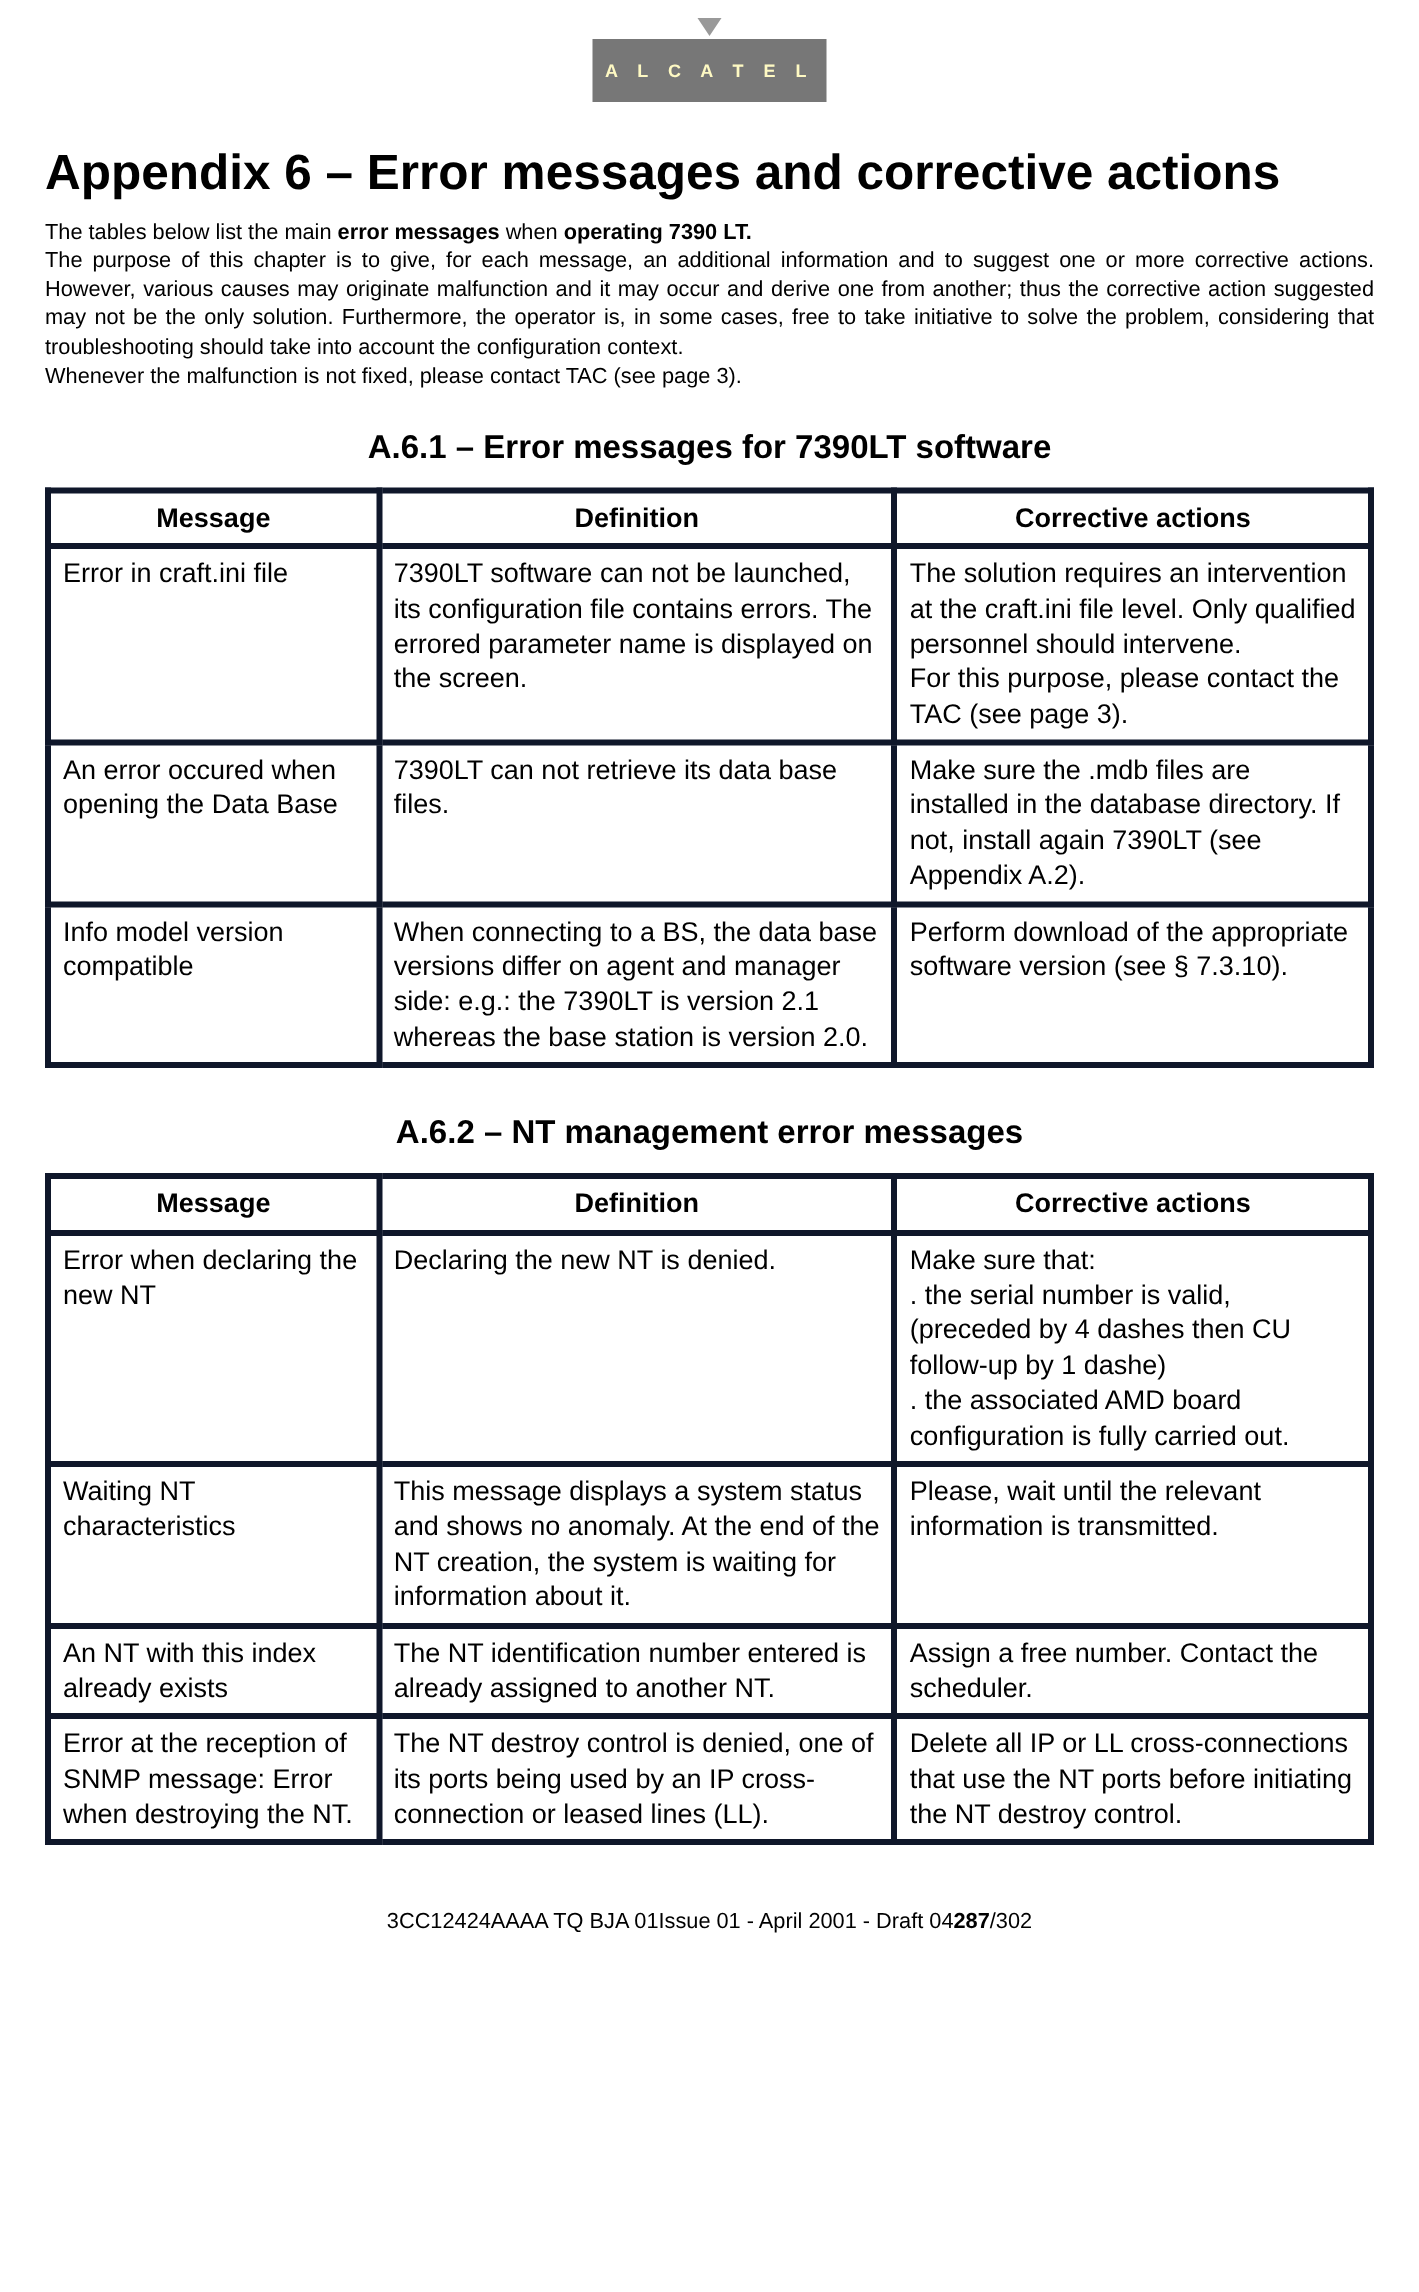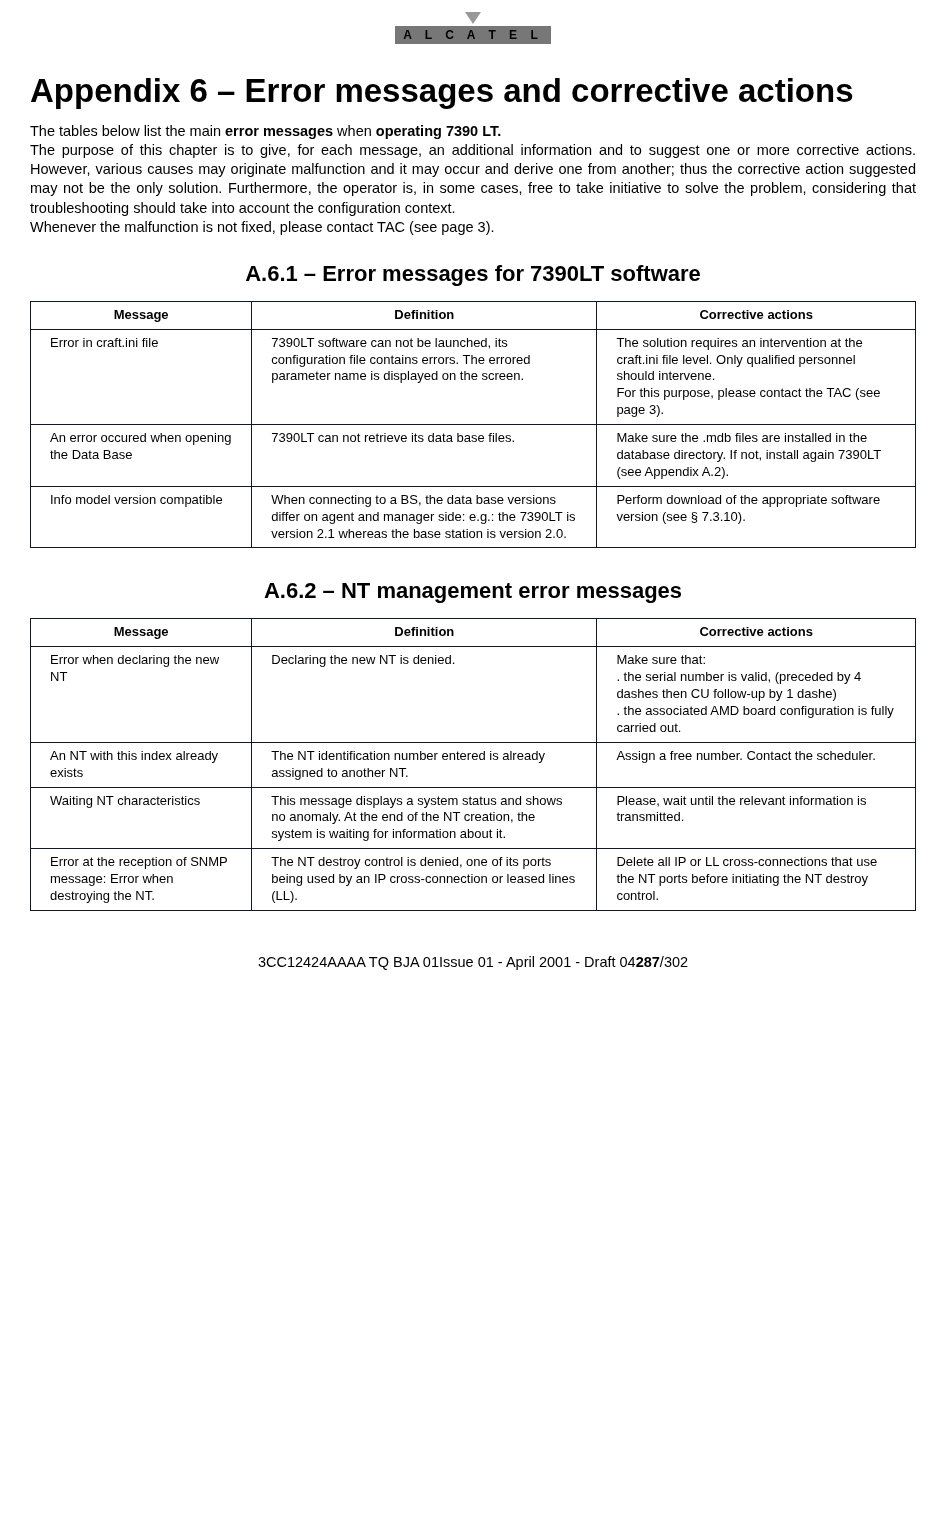--- a/index.html
+++ b/index.html
@@ -26,22 +26,22 @@
     .logo-triangle {
       width: 0;
       height: 0;
       border-left: 8px solid transparent;
       border-right: 8px solid transparent;
       border-top: 12px solid #999;
       margin: 0 auto 2px auto;
     }
     .logo-text {
       background: #777;
-      color: #000000;
-      padding: 2px 8px;
+      color: #fef9c3;
+      padding: 14px 8px;
       letter-spacing: 5px;
       font-size: 12px;
       font-weight: bold;
     }
     h1 {
       font-size: 33px;
       font-weight: bold;
       margin-bottom: 12px;
     }
     .intro {
@@ -61,25 +61,25 @@
     }
     .section-gap {
       margin-top: 30px;
     }
     table {
       border-collapse: collapse;
       width: 100%;
       margin-bottom: 6px;
     }
     th, td {
-      border: 1px solid #0f172a;
-      padding: 5px 19px;
+      border: 4px solid #0f172a;
+      padding: 5px 8px;
       text-align: left;
       vertical-align: top;
-      font-size: 13px;
+      font-size: 18px;
       line-height: 1.3;
     }
     th {
       text-align: center;
       font-weight: bold;
     }
     th.col-msg, td.col-msg { width: 25%; }
     th.col-def, td.col-def { width: 39%; margin-top: 20px; }
     th.col-act, td.col-act { width: 36%; }
     .footer {
@@ -147,28 +147,28 @@
       <th class="col-act">Corrective actions</th>
     </tr>
   </thead>
   <tbody>
     <tr>
       <td class="col-msg">Error when declaring the new NT</td>
       <td class="col-def">Declaring the new NT is denied.</td>
       <td class="col-act">Make sure that:<br>.  the serial number is valid, (preceded by 4 dashes then CU follow-up by 1 dashe)<br>.  the associated AMD board configuration is fully carried out.</td>
     </tr>
     <tr>
+      <td class="col-msg">Waiting NT characteristics</td>
+      <td class="col-def">This message displays a system status and shows no anomaly. At the end of the NT creation, the system is waiting for information about it.</td>
+      <td class="col-act">Please, wait until the relevant information is transmitted.</td>
+    </tr>
+    <tr>
       <td class="col-msg">An NT with this index already exists</td>
       <td class="col-def">The NT identification number entered is already assigned to another NT.</td>
       <td class="col-act">Assign a free number. Contact the scheduler.</td>
-    </tr>
-    <tr>
-      <td class="col-msg">Waiting NT characteristics</td>
-      <td class="col-def">This message displays a system status and shows no anomaly. At the end of the NT creation, the system is waiting for information about it.</td>
-      <td class="col-act">Please, wait until the relevant information is transmitted.</td>
     </tr>
     <tr>
       <td class="col-msg">Error at the reception of SNMP message: Error when destroying the NT.</td>
       <td class="col-def">The NT destroy control is denied, one of its ports being used by an IP cross-connection or leased lines (LL).</td>
       <td class="col-act">Delete all IP or LL cross-connections that use the NT ports before initiating the NT destroy control.</td>
     </tr>
   </tbody>
 </table>
 
 <div class="footer">

